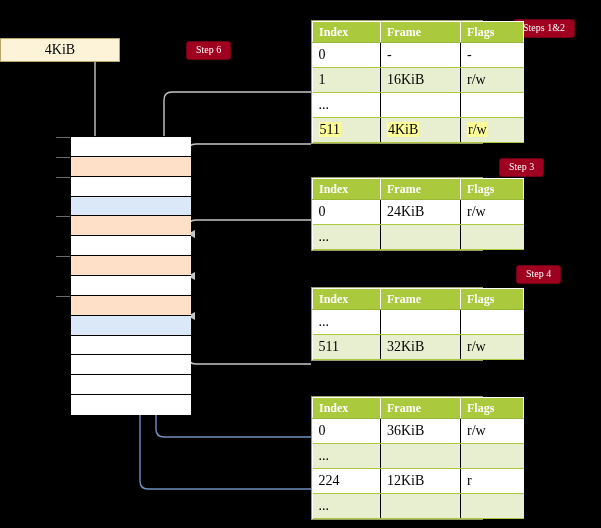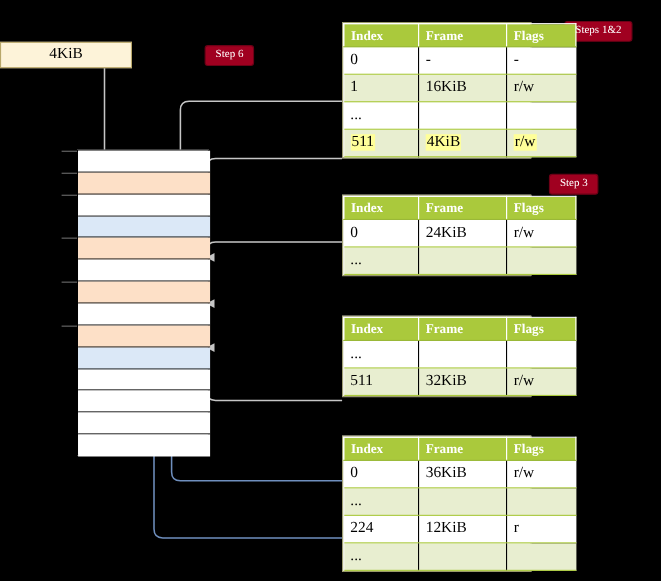--- a/index.html
+++ b/index.html
@@ -103,20 +103,21 @@
     </g>
   </svg>
 
   <div class="vbox">
     <span>4KiB</span>
   </div>
 
   <div class="badge" id="badge-step0">Step 6</div>
   <div class="badge" id="badge-steps12">Steps 1&amp;2</div>
   <div class="badge" id="badge-step3">Step 3</div>
+  <div class="badge" id="badge-step4">Step 4</div>
 
   <div class="mem" id="memcol">
       <div class="mrow" style="top: 0px; height: 19.8571px;"></div>
       <div class="mrow orange" style="top: 19.8571px; height: 19.8571px;"></div>
       <div class="mrow" style="top: 39.7143px; height: 19.8571px;"></div>
       <div class="mrow blue" style="top: 59.5714px; height: 19.8571px;"></div>
       <div class="mrow orange" style="top: 79.4286px; height: 19.8571px;"></div>
       <div class="mrow" style="top: 99.2857px; height: 19.8571px;"></div>
       <div class="mrow orange" style="top: 119.143px; height: 19.8571px;"></div>
       <div class="mrow" style="top: 139px; height: 19.8571px;"></div>

